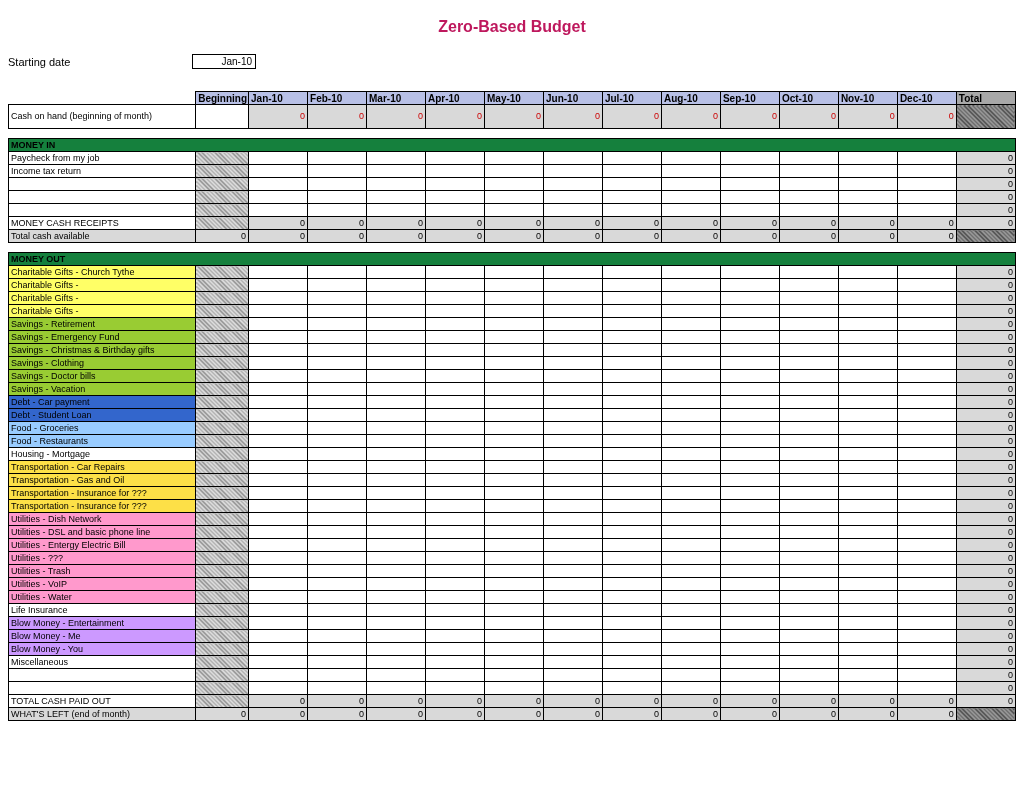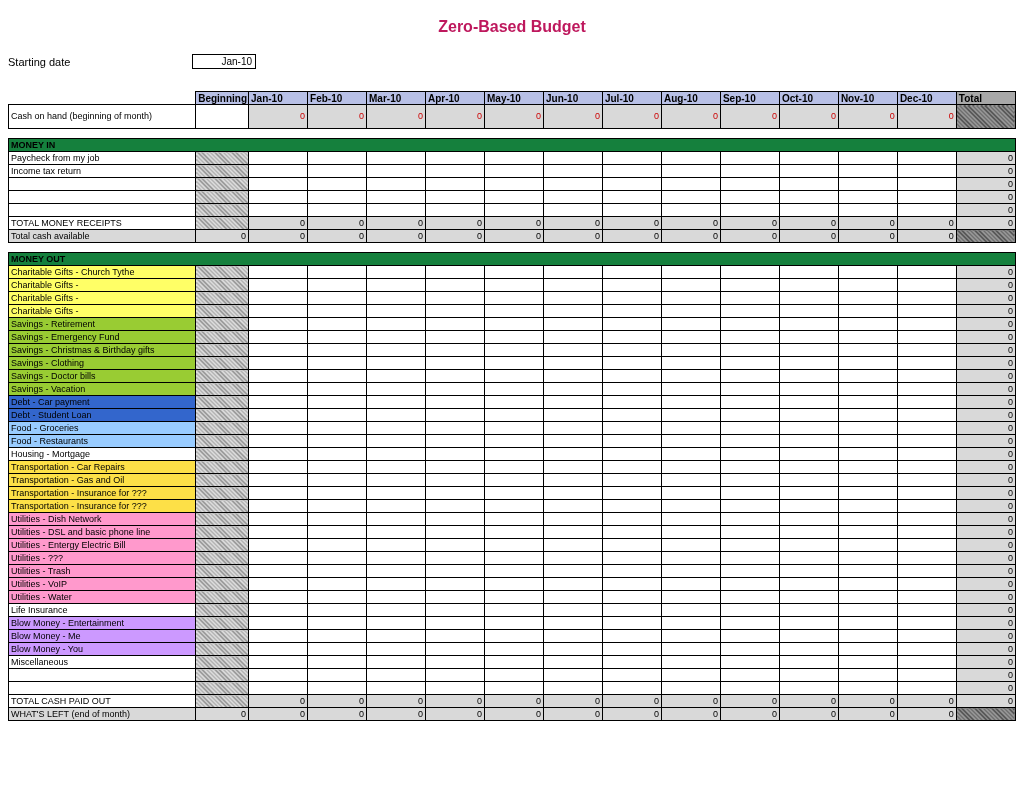--- a/index.html
+++ b/index.html
@@ -230,21 +230,21 @@
         <td></td>
         <td></td>
         <td></td>
         <td></td>
         <td></td>
         <td></td>
         <td></td>
         <td class="gray right">0</td>
       </tr>
       <tr>
-        <td class="bold">TOTAL MONEY RECEIPTS</td>
+        <td class="bold">MONEY CASH RECEIPTS</td>
         <td class="hatch"></td>
         <td class="gray right">0</td>
         <td class="gray right">0</td>
         <td class="gray right">0</td>
         <td class="gray right">0</td>
         <td class="gray right">0</td>
         <td class="gray right">0</td>
         <td class="gray right">0</td>
         <td class="gray right">0</td>
         <td class="gray right">0</td>

